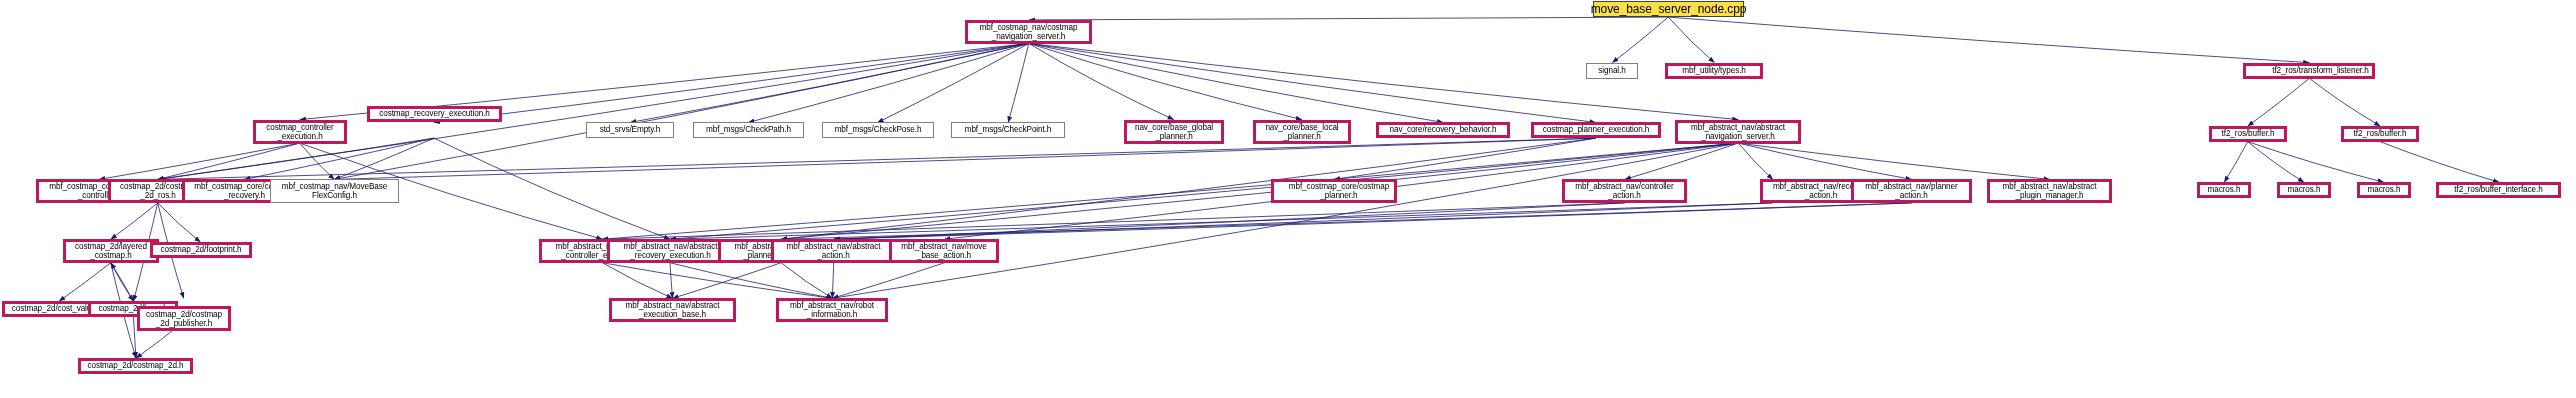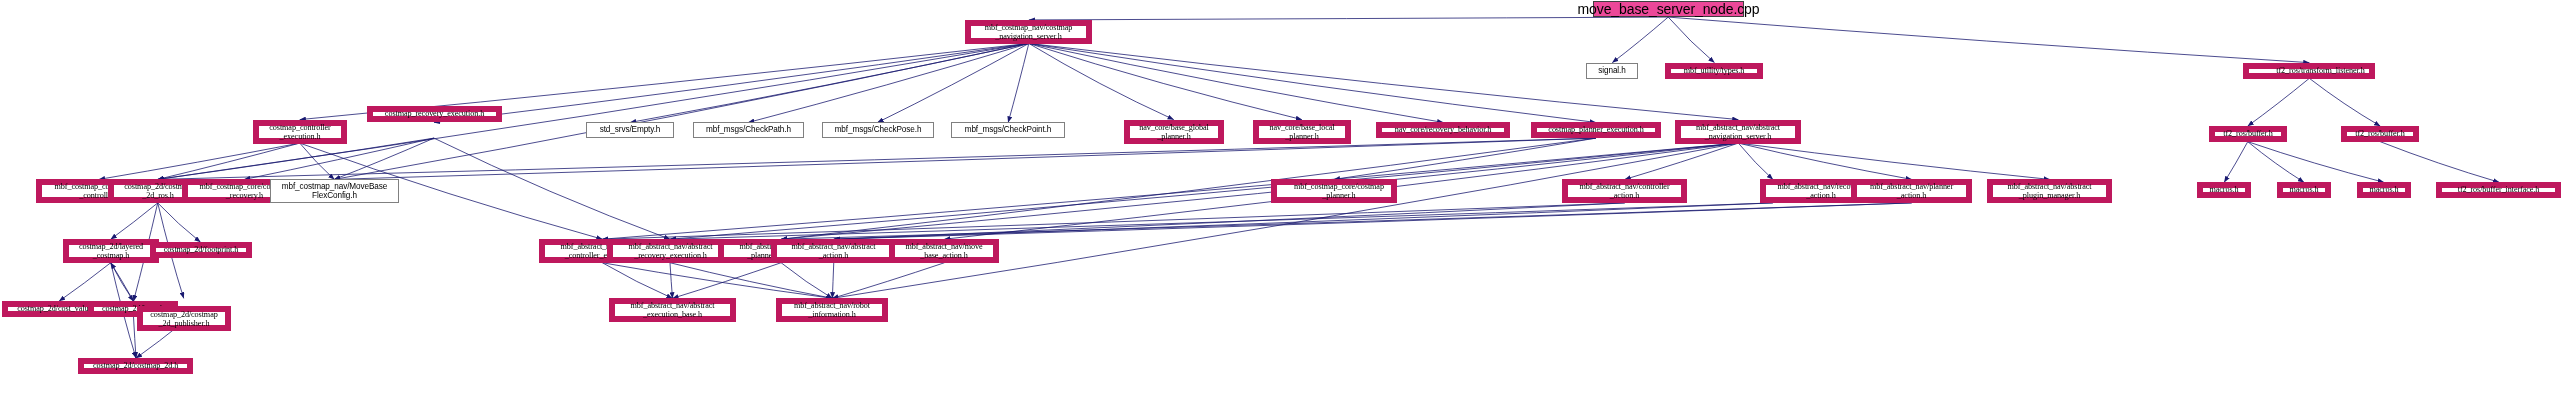--- a/index.html
+++ b/index.html
@@ -24,26 +24,26 @@
     border:0.7px solid #808080;
     color:#000000;
     font-size:8.2px;
     line-height:9px;
     letter-spacing:-0.1px;
     white-space:pre-line;
     padding:0 2.1px;
     z-index:5;
   }
   
-  .node.internal{border:6px solid #be185d;font-family:Liberation Serif, serif;}
+  .node.internal{border:3px solid #be185d;}
   
   .node.root{
-    background:#ec4899;
+    background:#fde047;
     border:1px solid #404040;
-    font-size:14px;
+    font-size:12px;
   }
 </style>
 </head>
 <body>
 
 <div id="graph" style="width: 2576px; height: 398px;">
   <svg id="edges" xmlns="http://www.w3.org/2000/svg" viewBox="0 0 3618 559" width="2576" height="398">
       <defs>
         <marker id="ah" markerWidth="9" markerHeight="7" refX="8.6" refY="3.5" orient="auto" markerUnits="userSpaceOnUse">
           <path d="M0,0 L9,3.5 L0,7 z" fill="#191970"></path>

